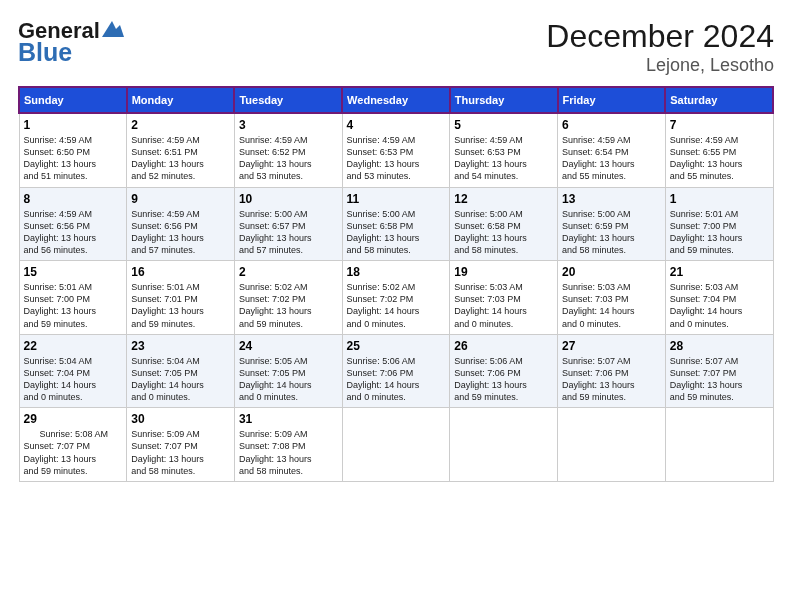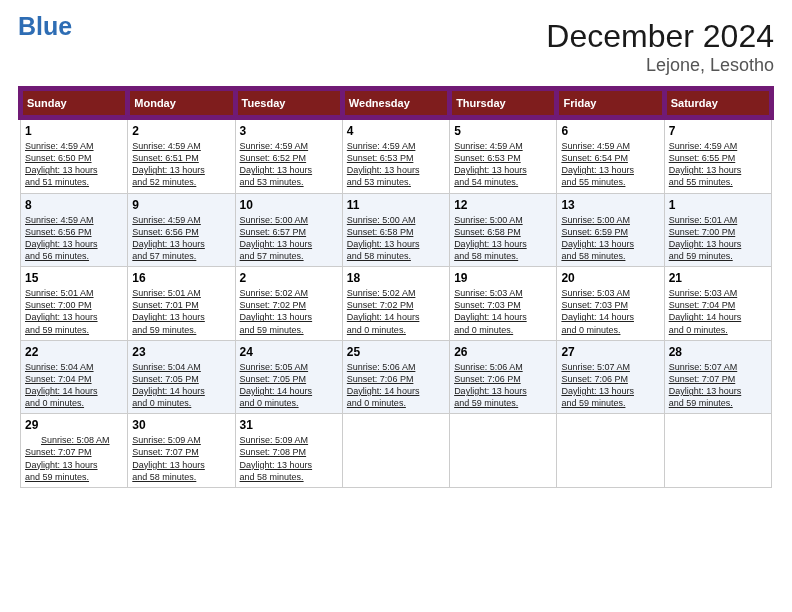--- a/index.html
+++ b/index.html
@@ -36,27 +36,27 @@
     .location {
       font-size: 18px;
       color: #555;
     }
     .calendar {
       width: 100%;
       border-collapse: collapse;
       font-size: 9.5px;
     }
     .calendar th {
-      background-color: #7f1d1d;
+      background-color: #1d4ed8;
       color: #fff;
       padding: 6px 4px;
       text-align: left;
       font-size: 11px;
       font-weight: bold;
-      border: 5px solid #701a75;
+      border: 2px solid #701a75;
     }
     .calendar td {
       border: 1px solid #ccc;
       vertical-align: top;
       padding: 4px 4px 4px 4px;
       background: #fff;
       width: calc(100% / 7);
       min-height: 70px;
     }
     .calendar tr:nth-child(even) td {
@@ -65,32 +65,37 @@
     .day-num {
       font-size: 12px;
       font-weight: bold;
       display: block;
       margin-bottom: 2px;
     }
     .day-text {
       font-size: 9px;
       color: #222;
       line-height: 1.35;
-      text-decoration: underline;
     }
     .empty-cell {
       background: #fff !important;
     }
   </style>
 </head>
 <body>
 
 <div class="page">
   <div class="header">
     <div class="logo">
+      <div style="display:flex;align-items:center;">
+        <span style="font-size:22px;font-weight:bold;color:#1a1a1a;">General</span>
+        <svg width="22" height="16" viewBox="0 0 22 16" style="margin-left:2px;margin-bottom:4px;">
+          <polygon points="0,16 10,0 14,8 18,4 22,16" fill="#2e6db4"></polygon>
+        </svg>
+      </div>
       <span style="font-size:25px;font-weight:bold;color:#2e6db4;margin-top:-6px;padding-left:0;">Blue</span>
     </div>
     <div class="title-area">
       <div class="month-title">December 2024</div>
       <div class="location">Lejone, Lesotho</div>
     </div>
   </div>
 
   <table class="calendar">
     <thead>

